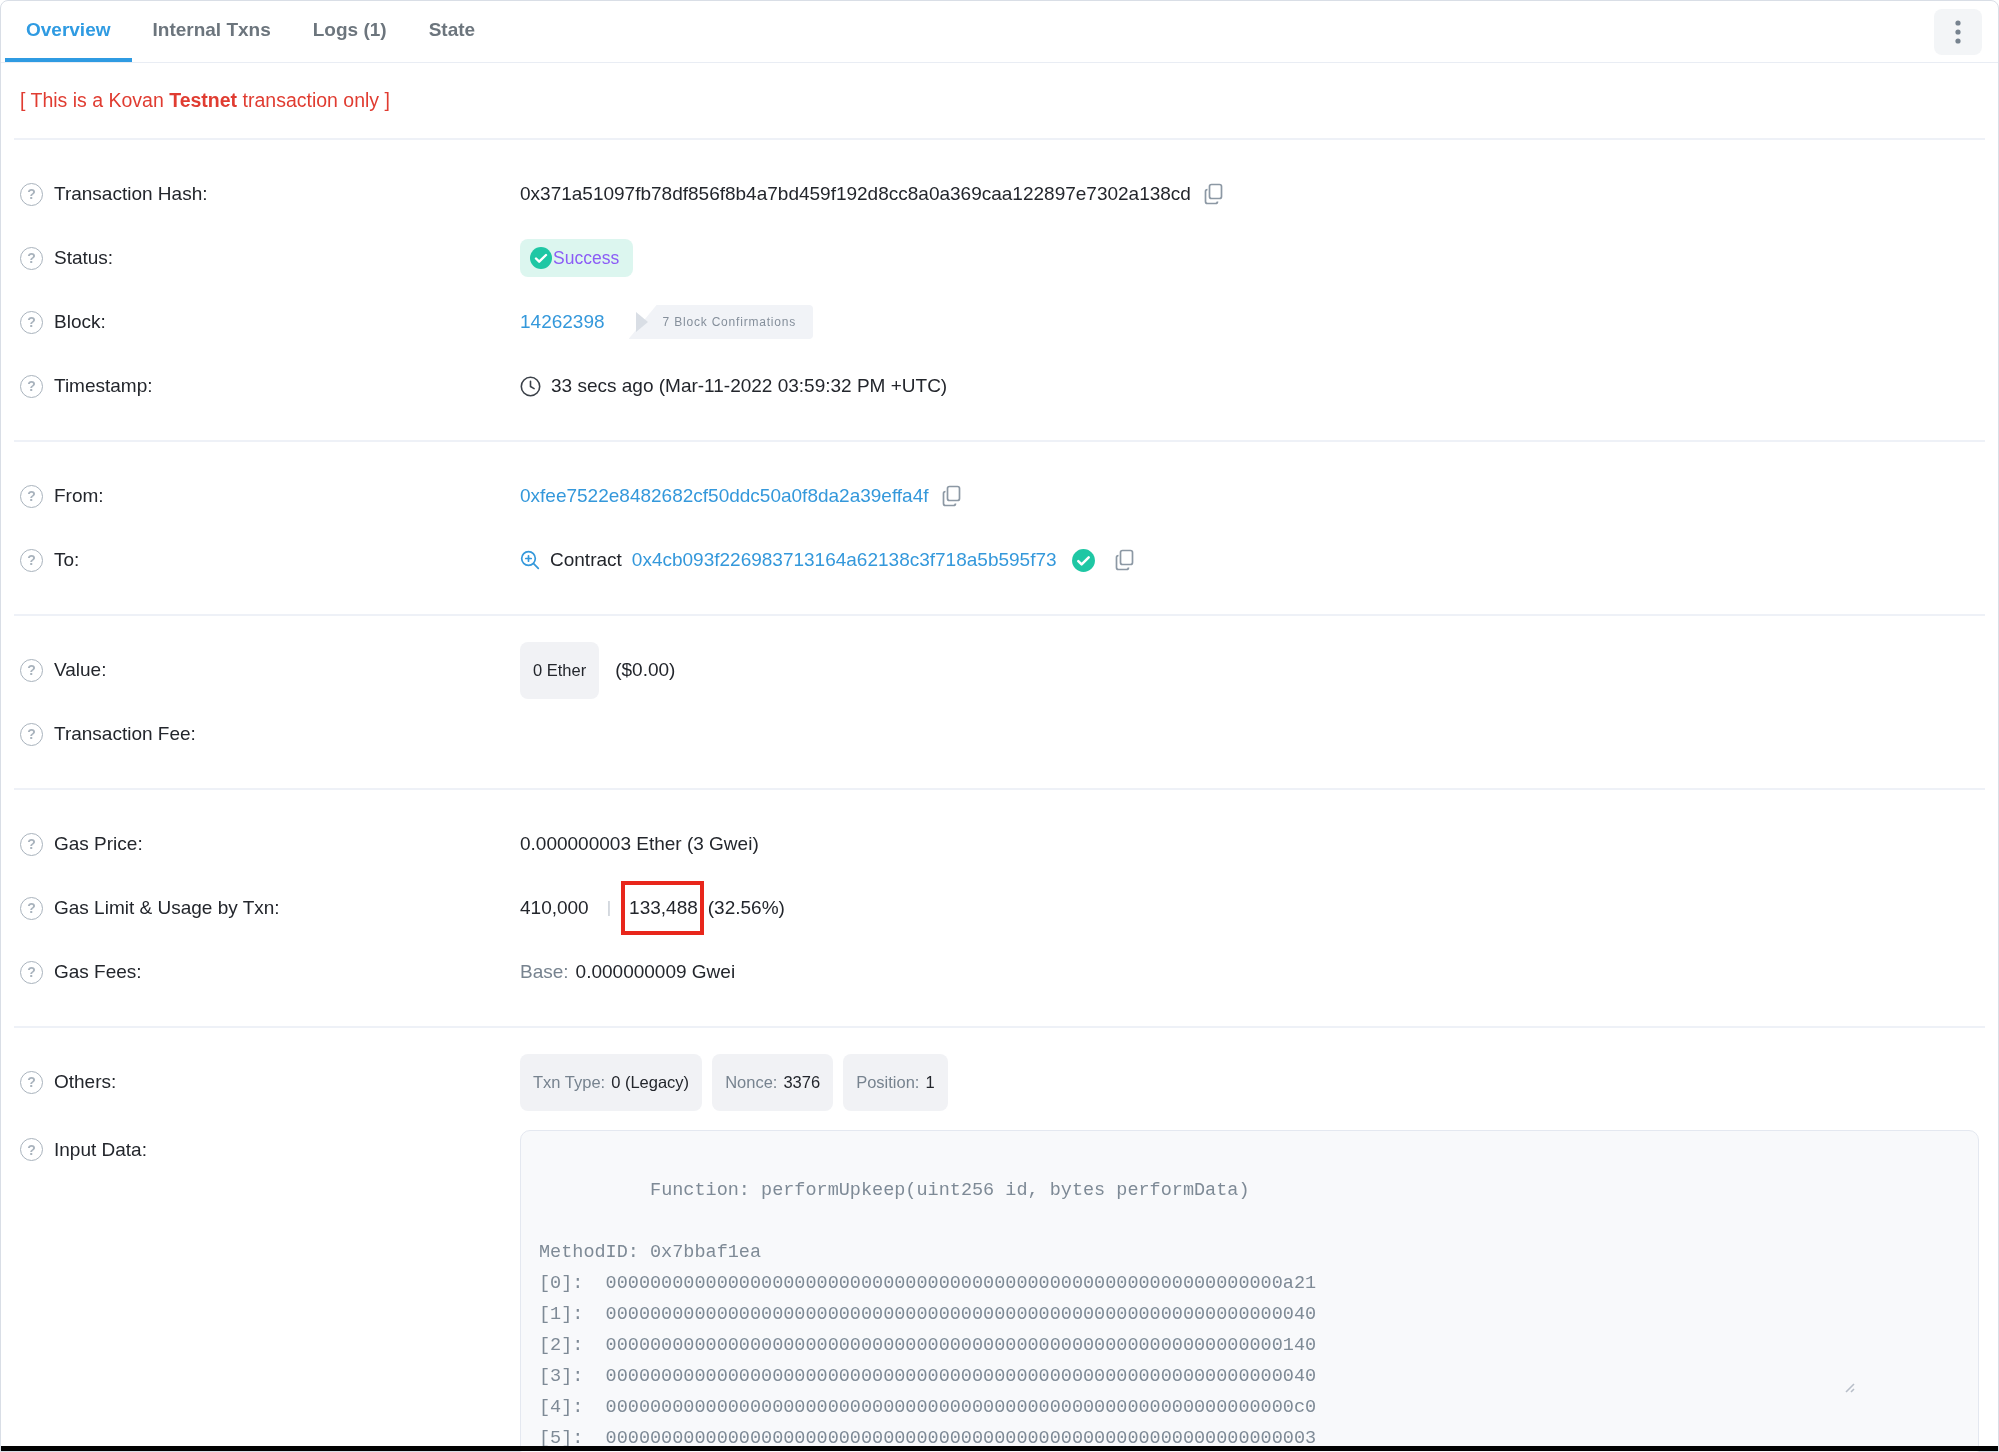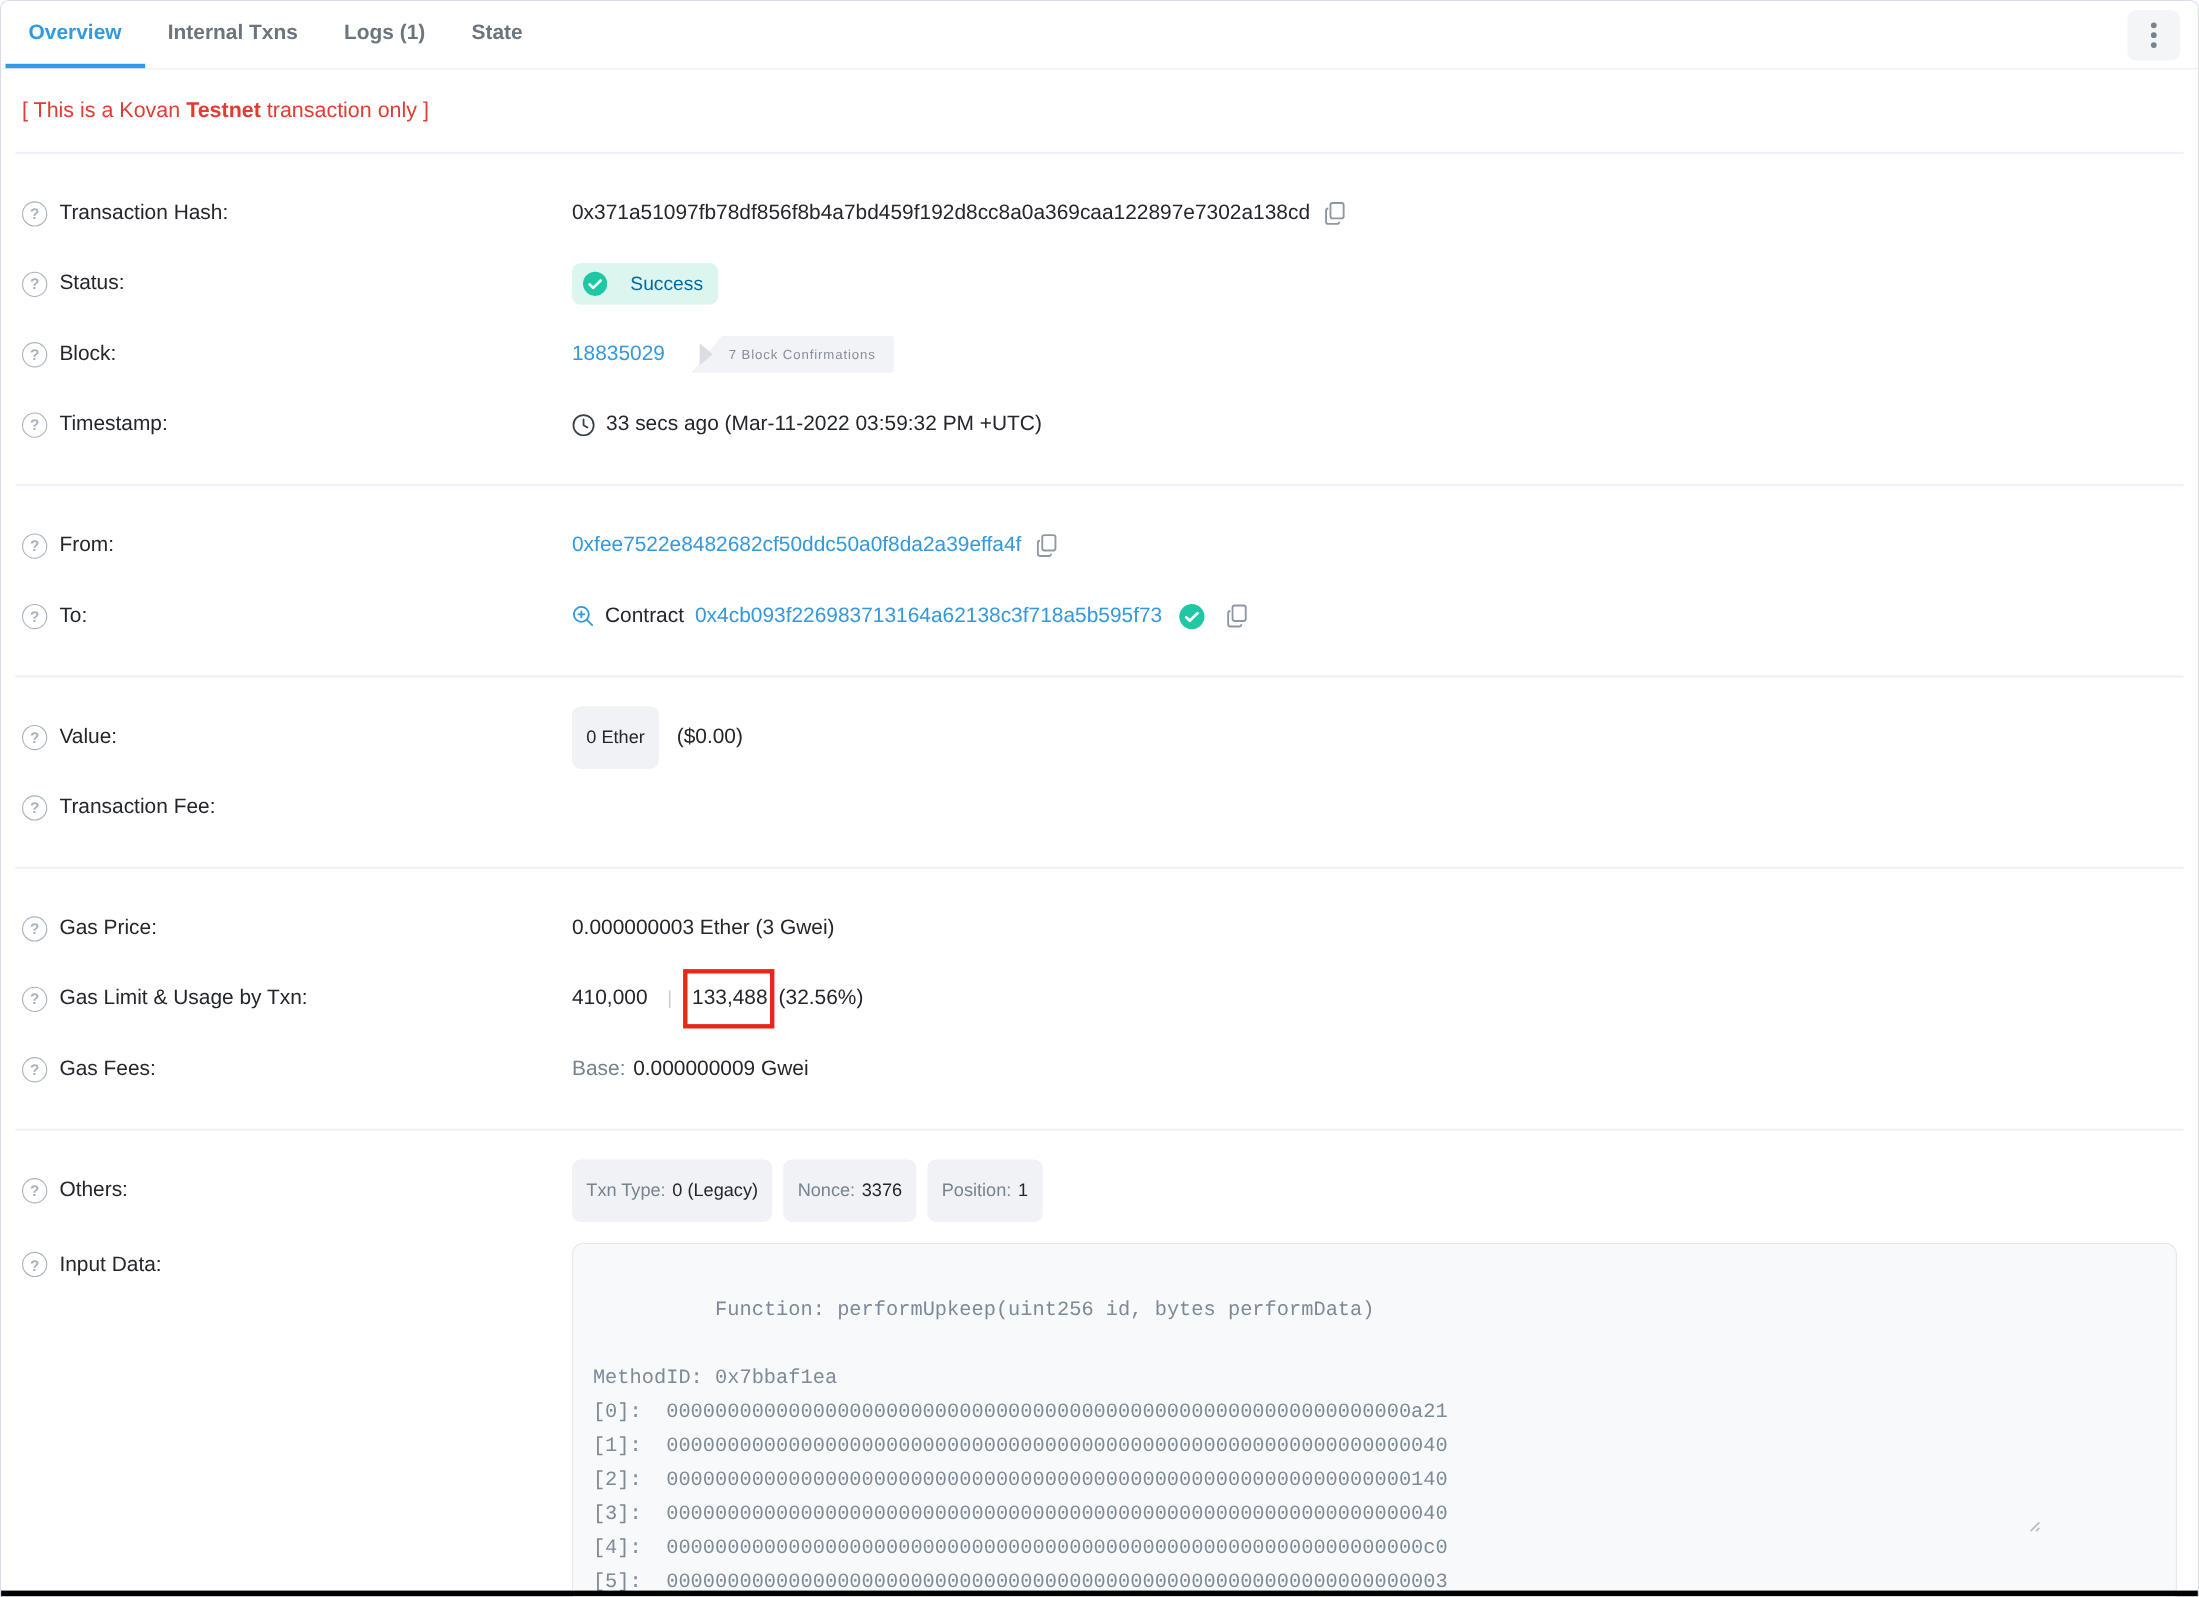--- a/index.html
+++ b/index.html
@@ -58,22 +58,22 @@
     display: flex; align-items: center; justify-content: center; cursor: pointer;
   }
   .row-value { flex: 1; display: flex; align-items: center; gap: 10px; min-width: 0; }
 
   a.link { color: #3498db; text-decoration: none; cursor: pointer; }
 
   .icon-btn { background: none; border: none; cursor: pointer; display: inline-flex; align-items: center; padding: 0 2px; }
 
   
   .badge-success {
-    display: inline-flex; align-items: center; gap: 20px;
-    background: #dcf6ef; color: #0369a1; font-size: 17.5px; font-weight: 400;
+    display: inline-flex; align-items: center; gap: 0;
+    background: #dcf6ef; color: #8b5cf6; font-size: 17.5px; font-weight: 400;
     border-radius: 8px; padding: 7px 14px 7px 9px;
   }
 
   
   .conf-wrap { display: inline-flex; align-items: center; position: relative; margin-left: 14px; }
   .conf-arrow {
     position: absolute; left: 7px; top: 50%; transform: translateY(-50%);
     width: 0; height: 0; z-index: 2;
     border-top: 10px solid transparent; border-bottom: 10px solid transparent;
     border-left: 12px solid #d9dee5;
@@ -183,21 +183,21 @@
         </span>
       </div>
     </div>
 
     <div class="row">
       <div class="row-label">
         <span class="q-icon">?</span>
         <span>Block:</span>
       </div>
       <div class="row-value">
-        <a class="link">18835029</a>
+        <a class="link">14262398</a>
         <span class="conf-wrap">
           <span class="conf-arrow"></span>
           <span class="conf-badge">7 Block Confirmations</span>
         </span>
       </div>
     </div>
 
     <div class="row">
       <div class="row-label">
         <span class="q-icon">?</span>

